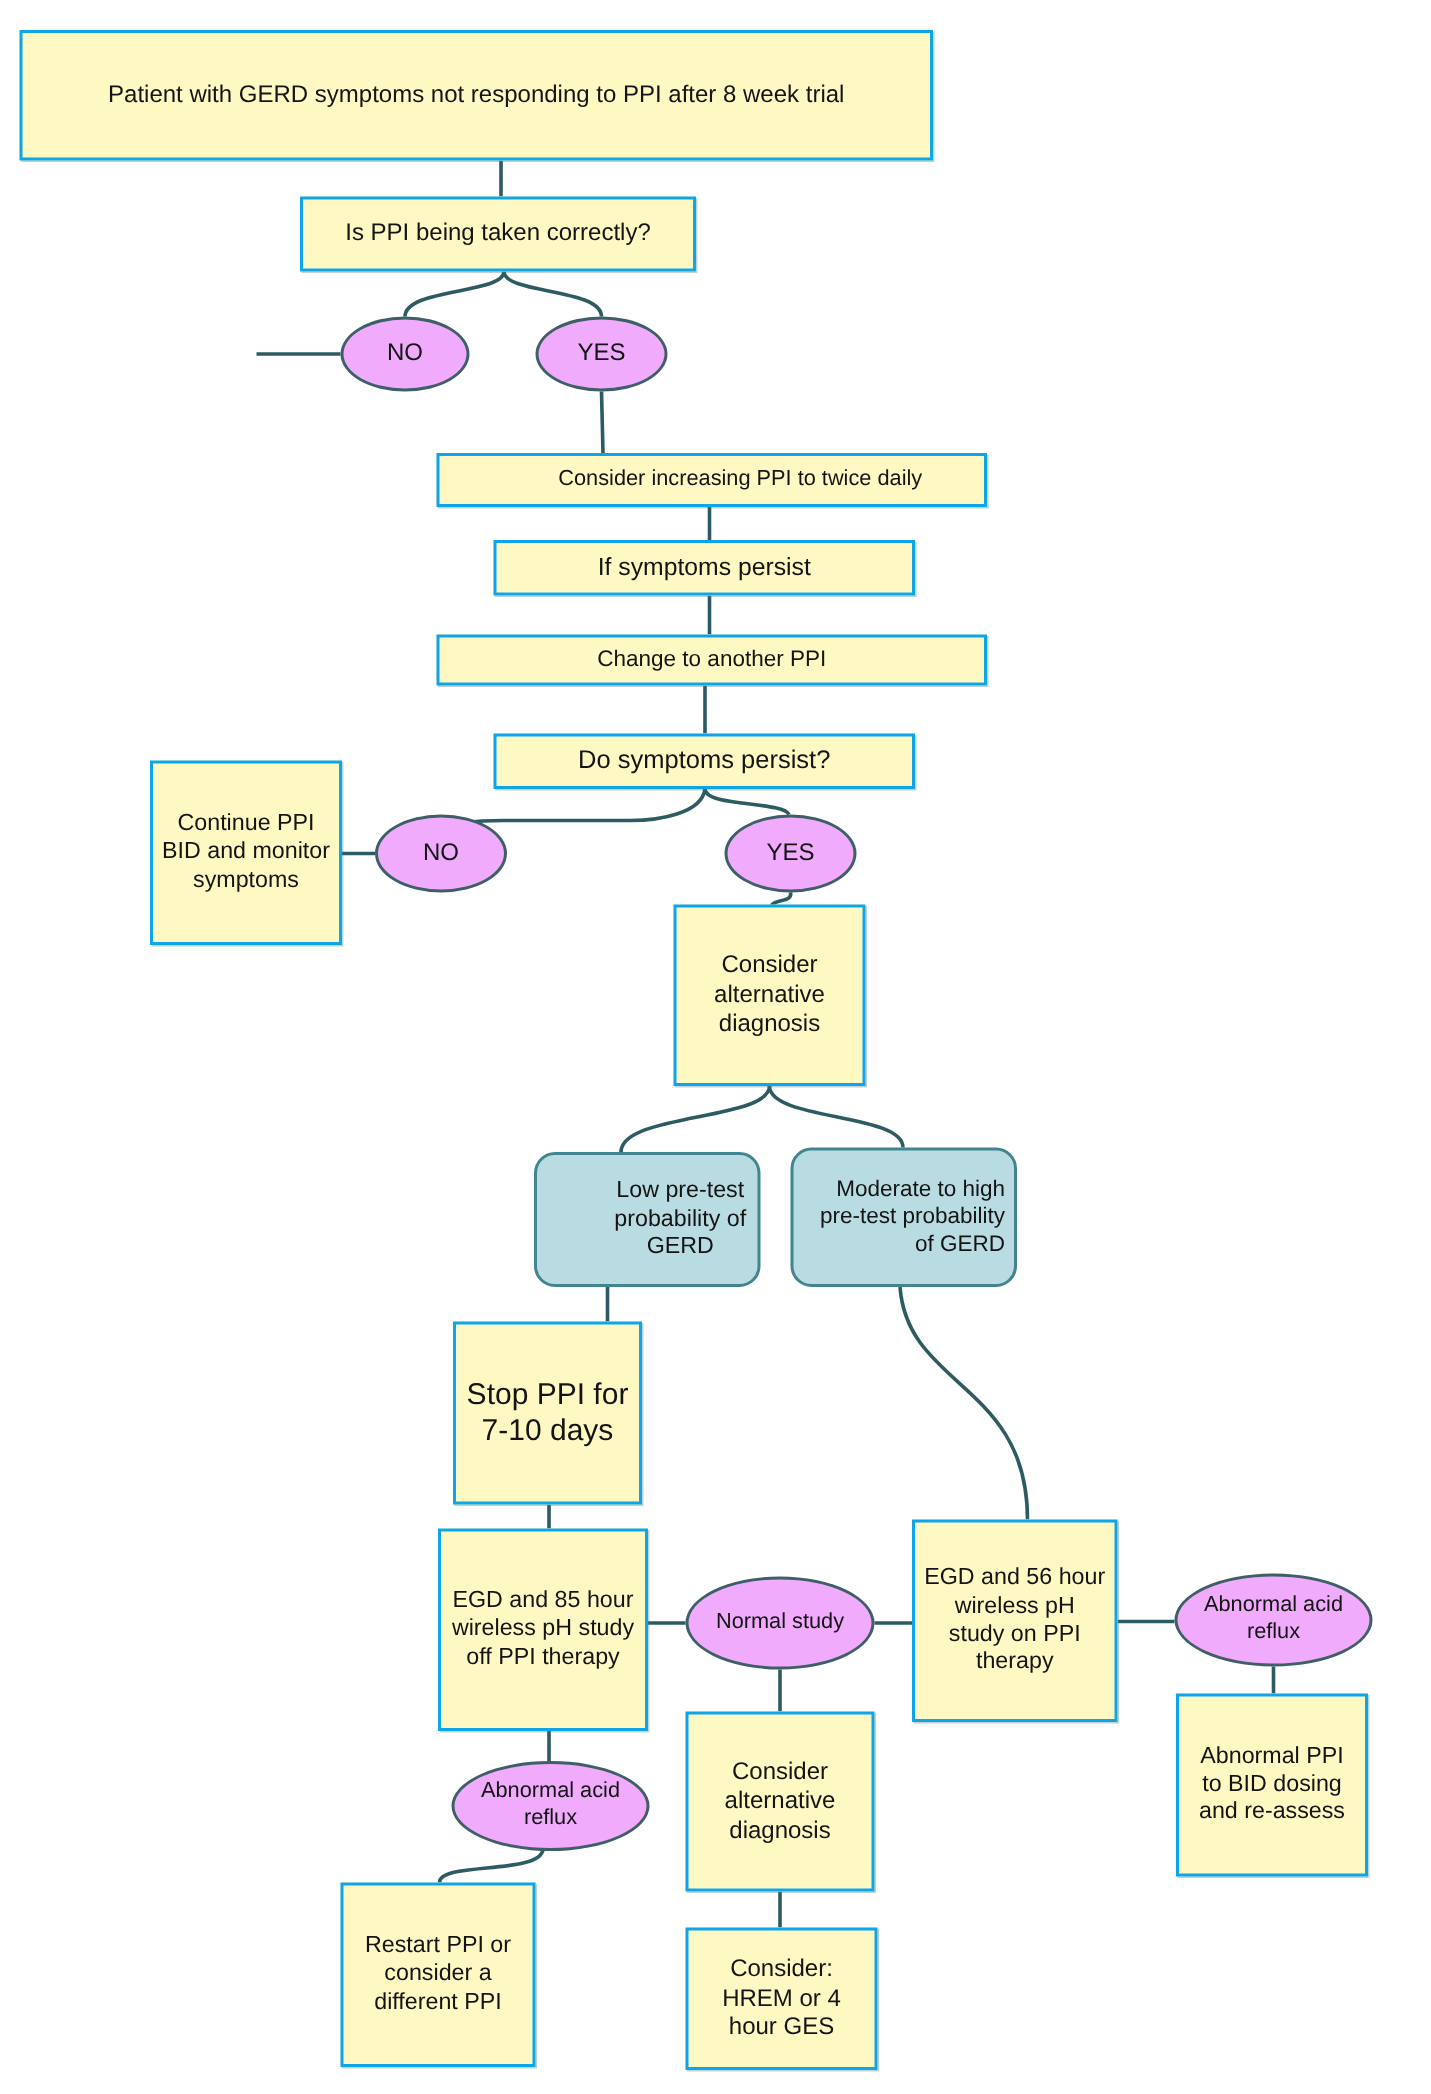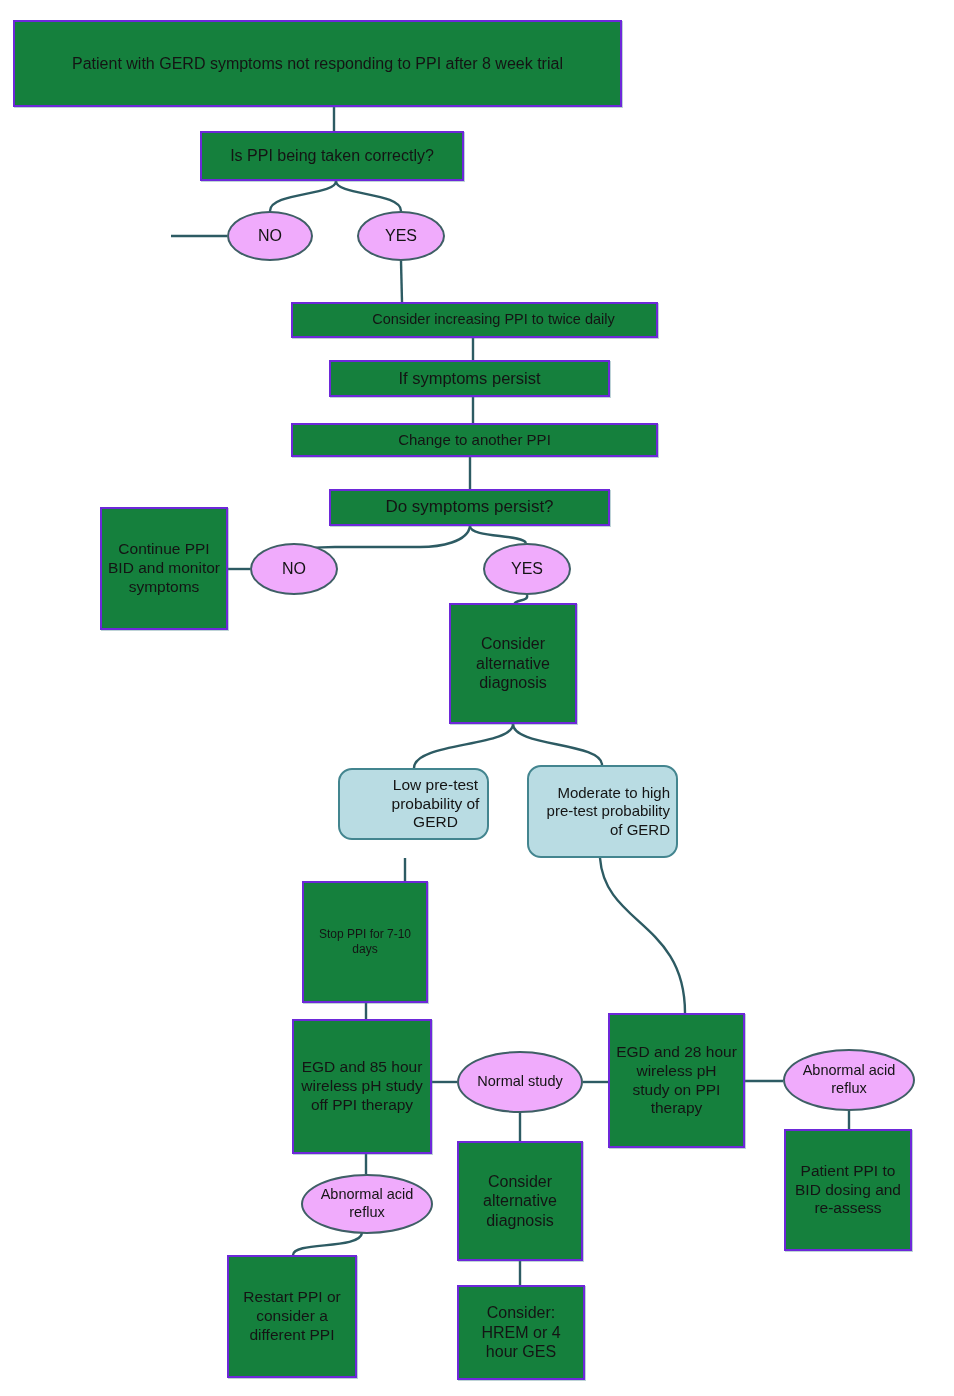--- a/index.html
+++ b/index.html
@@ -13,22 +13,22 @@
   #wires{position:absolute;left:0;top:0;width:954px;height:1396px;}
   .node{
     position:absolute;
     display:flex;align-items:center;justify-content:center;
     text-align:center;
     color:#141414;
     box-sizing:border-box;
     line-height:1.22;
   }
   .node.box{
-    background:#15803d;
-    border:2px solid #6d28d9;
+    background:#fef9c3;
+    border:2px solid #0ea5e9;
     box-shadow:1px 1px 0 rgba(70,130,140,.35);
   }
   .node.rounded{
     background:#b9dce3;
     border:2px solid #43858f;
     border-radius:14px;
   }
   .node.ellipse{
     background:#f0abfc;
     border:2.5px solid #3f5f66;
@@ -98,43 +98,43 @@
     </div>
     <div class="node ellipse" style="left: 250px; top: 543px; width: 88px; height: 52px; font-size: 16px;">
       <span>NO</span>
     </div>
     <div class="node ellipse" style="left: 483px; top: 543px; width: 88px; height: 52px; font-size: 16px;">
       <span>YES</span>
     </div>
     <div class="node box" style="left: 449px; top: 603px; width: 128px; height: 121px; font-size: 16px;">
       <span>Consider alternative diagnosis</span>
     </div>
-    <div class="node rounded" style="left: 338px; top: 768px; width: 151px; height: 72px; font-size: 15.5px; padding-left: 44px;">
+    <div class="node rounded" style="left: 356px; top: 768px; width: 151px; height: 90px; font-size: 15.5px; padding-left: 44px;">
       <span>Low pre-test probability of GERD</span>
     </div>
     <div class="node rounded" style="left: 527px; top: 765px; width: 151px; height: 93px; font-size: 15px; text-align: right;">
       <span>Moderate to high pre-test probability of GERD</span>
     </div>
-    <div class="node box" style="left: 302px; top: 881px; width: 126px; height: 122px; font-size: 12px;">
+    <div class="node box" style="left: 302px; top: 881px; width: 126px; height: 122px; font-size: 20px;">
       <span>Stop PPI for 7-10 days</span>
     </div>
     <div class="node box" style="left: 292px; top: 1019px; width: 140px; height: 135px; font-size: 15.5px;">
       <span>EGD and 85 hour wireless pH study off PPI therapy</span>
     </div>
     <div class="node ellipse" style="left: 457px; top: 1051px; width: 126px; height: 62px; font-size: 14.5px;">
       <span>Normal study</span>
     </div>
     <div class="node box" style="left: 608px; top: 1013px; width: 137px; height: 135px; font-size: 15.5px;">
-      <span>EGD and 28 hour wireless pH study on PPI therapy</span>
+      <span>EGD and 56 hour wireless pH study on PPI therapy</span>
     </div>
     <div class="node ellipse" style="left: 783px; top: 1049px; width: 132px; height: 62px; font-size: 14.5px;">
       <span>Abnormal acid reflux</span>
     </div>
     <div class="node box" style="left: 784px; top: 1129px; width: 128px; height: 122px; font-size: 15.5px;">
-      <span>Patient PPI to BID dosing and re-assess</span>
+      <span>Abnormal PPI to BID dosing and re-assess</span>
     </div>
     <div class="node ellipse" style="left: 301px; top: 1174px; width: 132px; height: 60px; font-size: 14.5px;">
       <span>Abnormal acid reflux</span>
     </div>
     <div class="node box" style="left: 227px; top: 1255px; width: 130px; height: 123px; font-size: 15.5px;">
       <span>Restart PPI or consider a different PPI</span>
     </div>
     <div class="node box" style="left: 457px; top: 1141px; width: 126px; height: 120px; font-size: 16px;">
       <span>Consider alternative diagnosis</span>
     </div>

